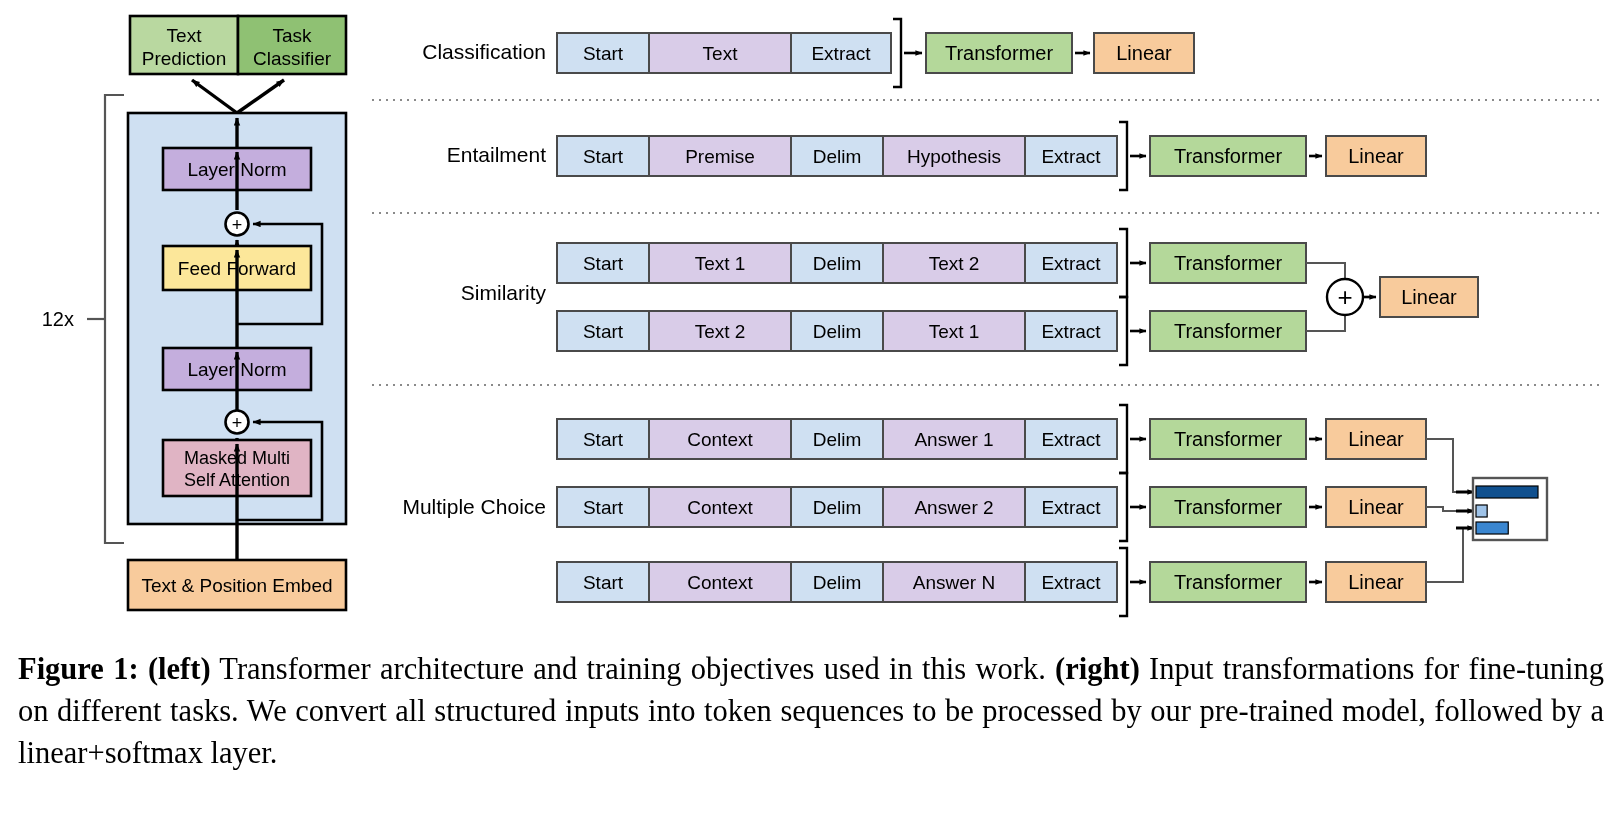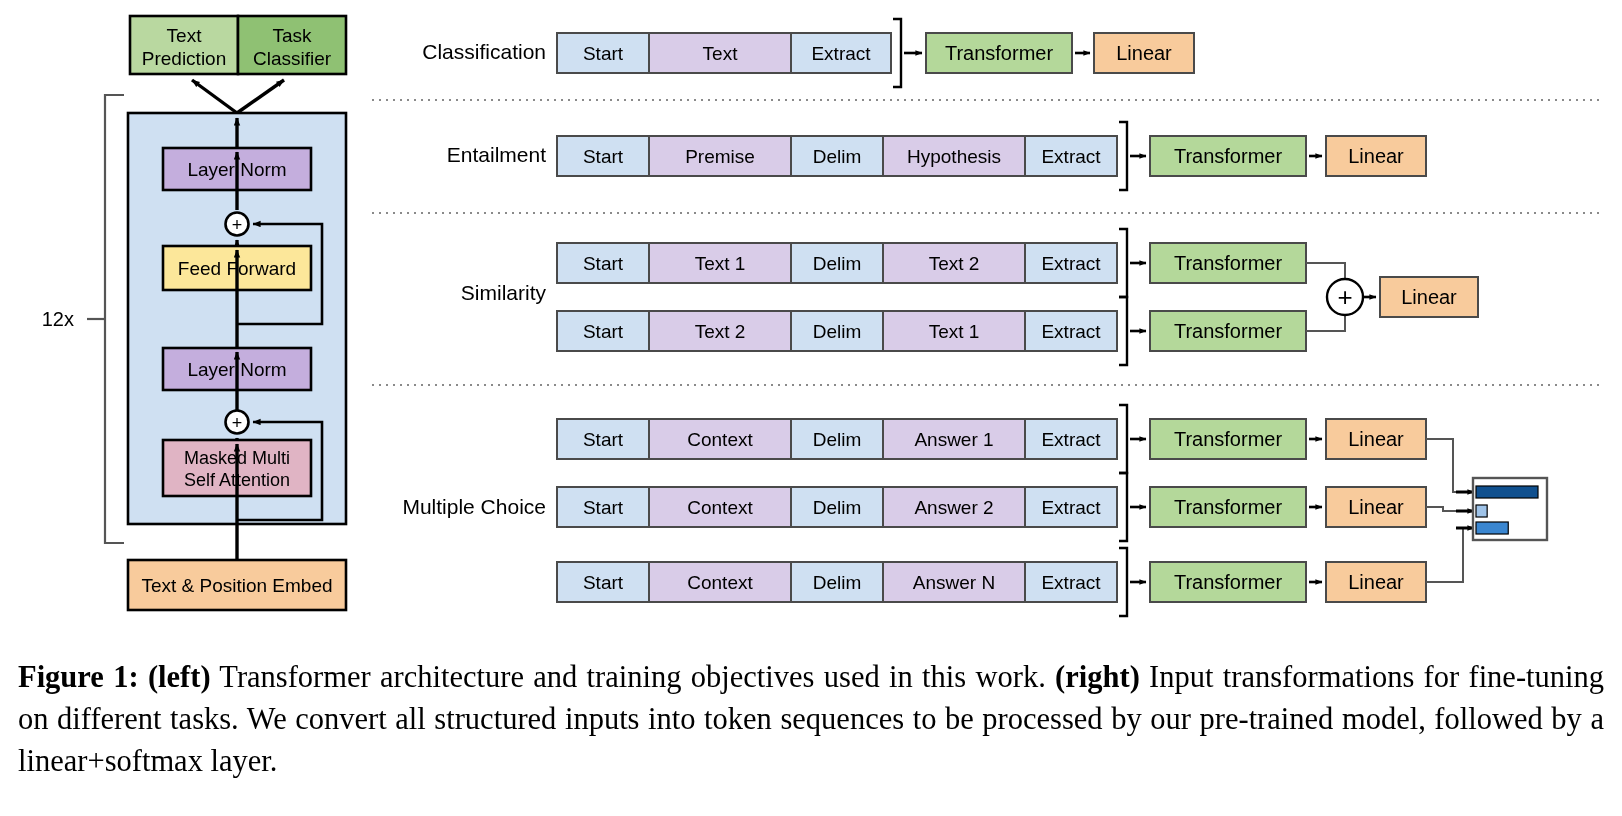--- a/index.html
+++ b/index.html
@@ -10,21 +10,20 @@
   }
   .fig{position:absolute;left:0;top:0;width:1622px;height:792px;}
   svg.canvas{position:absolute;left:0;top:0;width:1622px;height:640px;}
 
   
   .caption{
     position:absolute;left:18px;top:648px;width:1586px;
     font-family:"Liberation Serif", serif;
     font-size:30.5px;line-height:42px;color:#000;
     text-align:justify;
-    margin-top:8px;
   }
   .caption b{font-weight:bold;}
 
   
 </style>
 </head>
 <body>
 
 <div class="fig">
 

